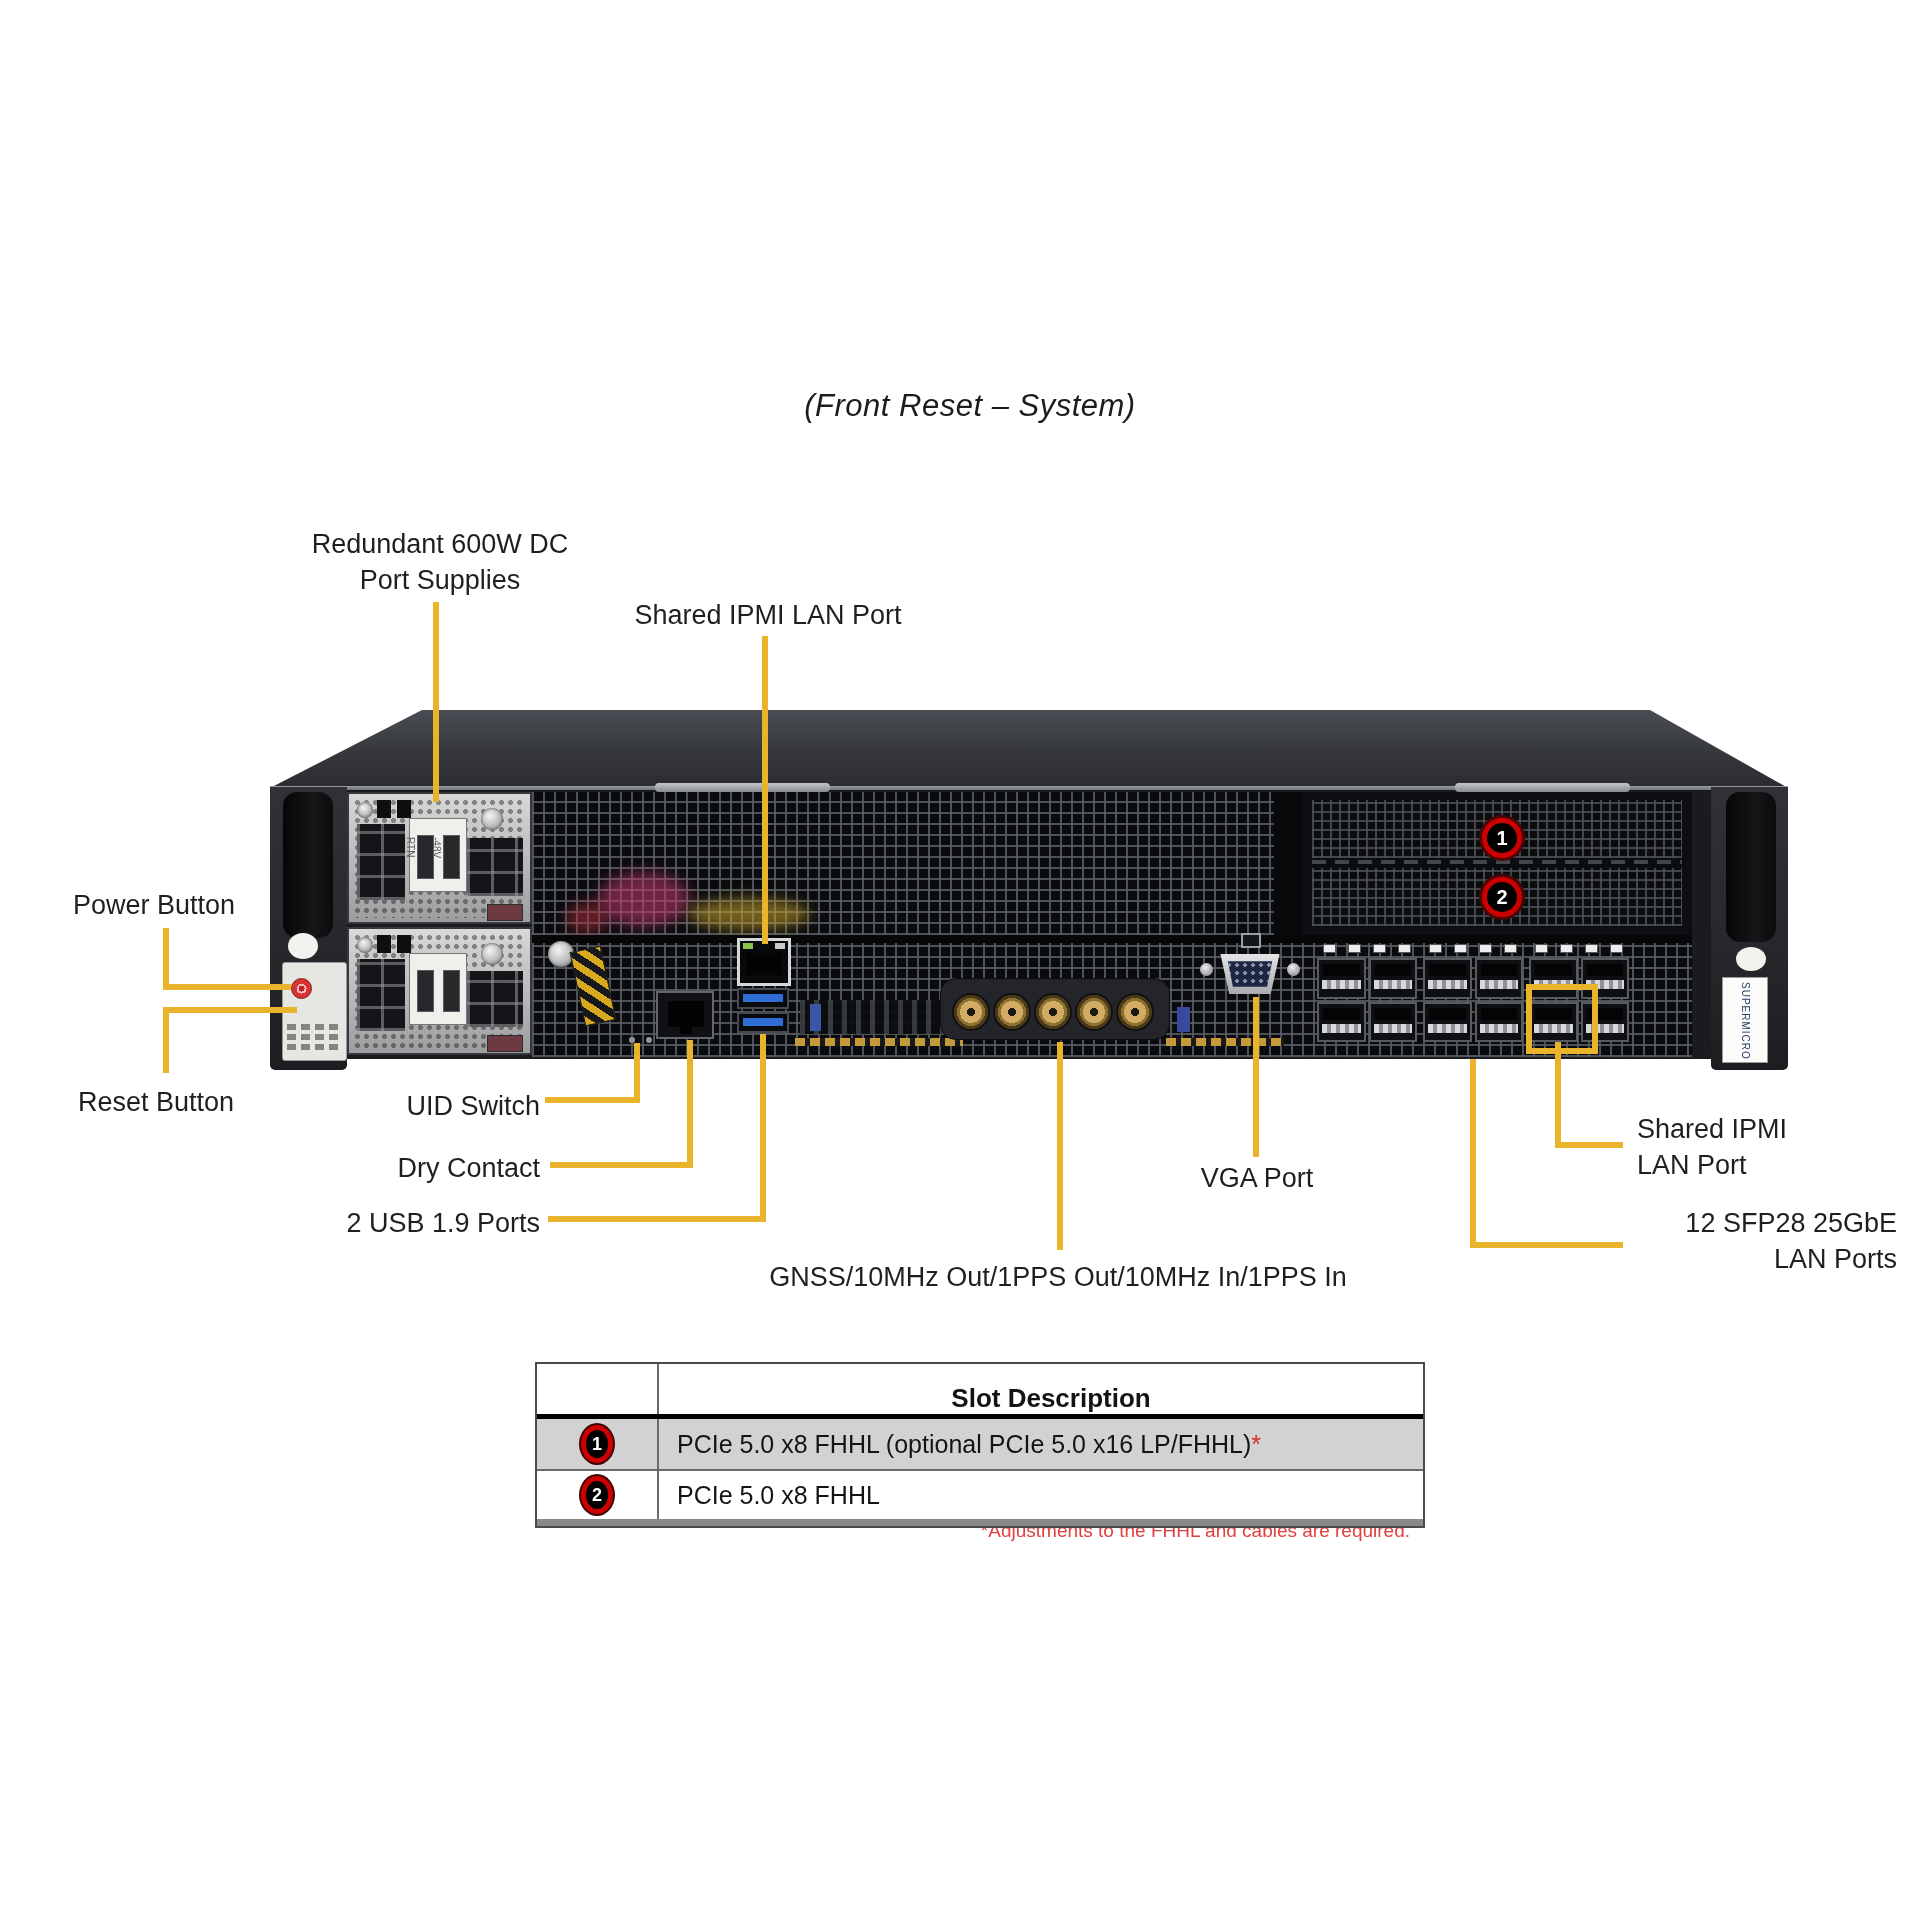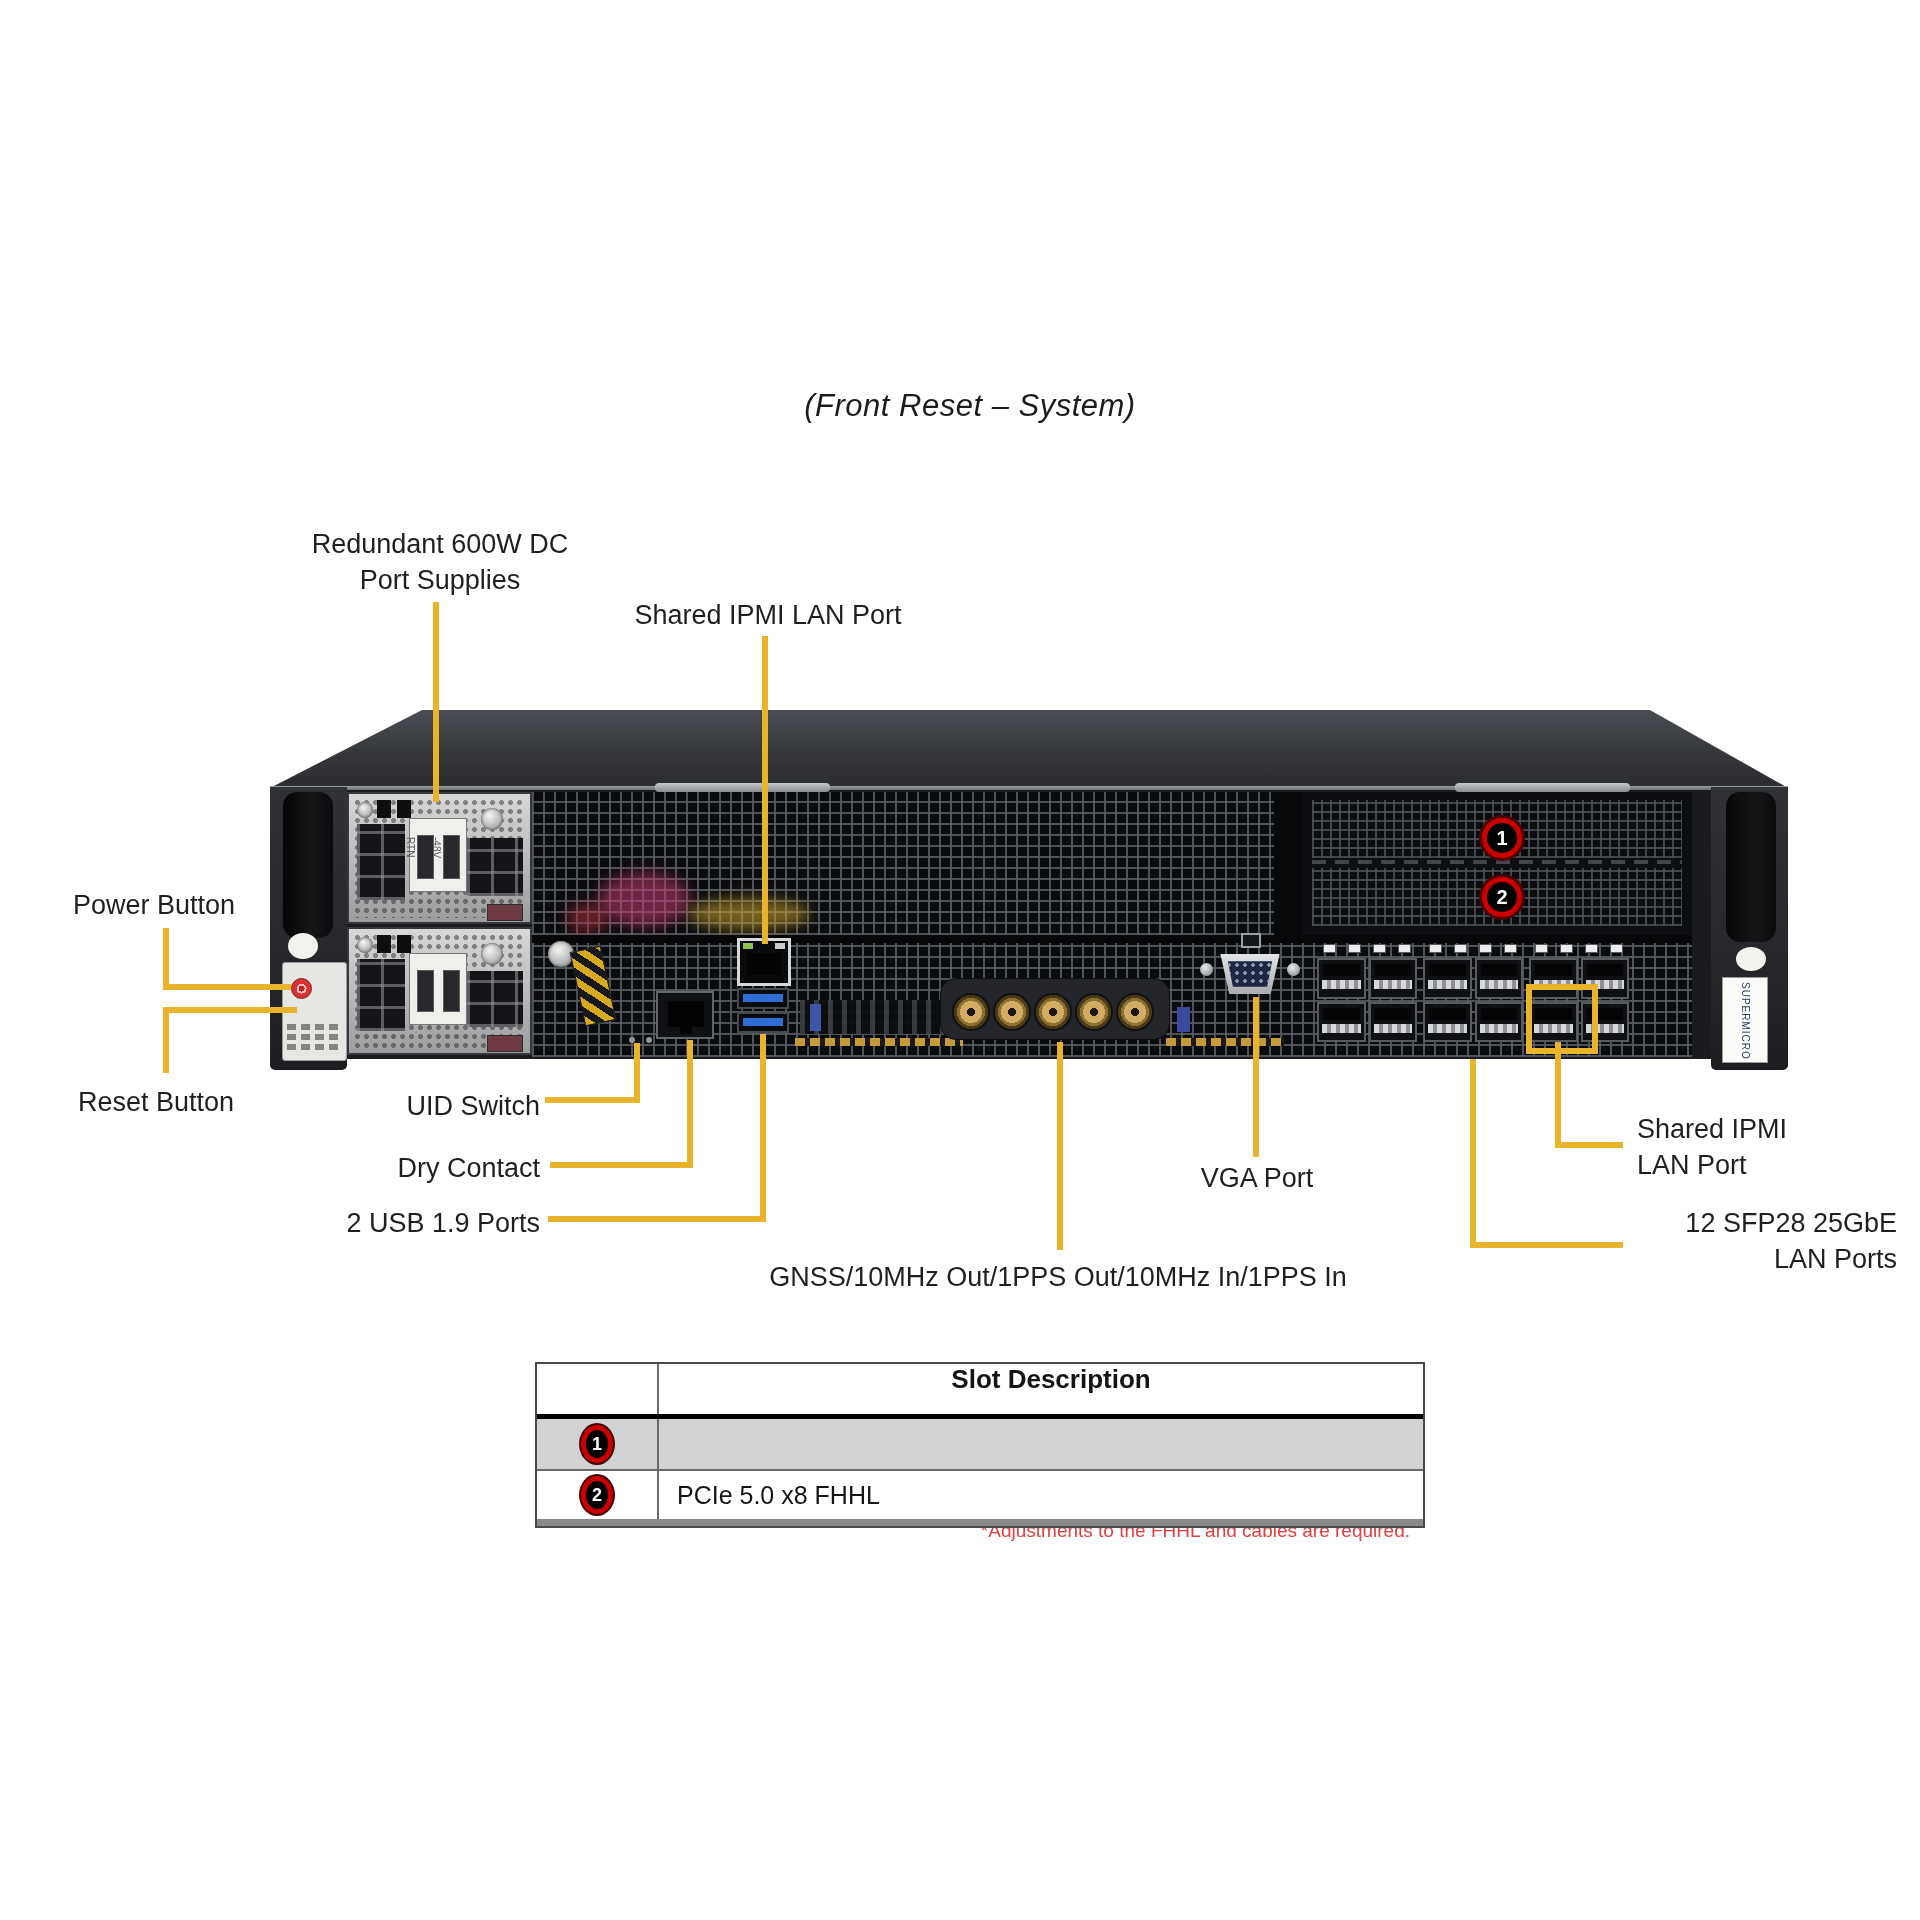--- a/index.html
+++ b/index.html
@@ -90,21 +90,21 @@
          align-items:center;justify-content:flex-start;padding-top:4px;box-sizing:border-box;}
   .brand span{writing-mode:vertical-rl;font-size:10px;letter-spacing:1px;color:#273a66;}
   .brand .mark{width:10px;height:10px;border-radius:50%;background:#c02024;margin-top:4px;}
   
   .cpanel{background:#e6e6e3;border:1px solid #9a9a98;border-radius:3px;z-index:10;}
   .pwr{border-radius:50%;background:radial-gradient(circle,#b82626 0 3px,#f0baba 3px 5px,#d93232 5px 10px);
        border:1px solid #7d1d1d;z-index:11;}
   .cp-row{background:repeating-linear-gradient(90deg,#85857f 0 9px,transparent 9px 14px);z-index:11;}
   
   .tbl{border:2px solid #4a4a4a;box-sizing:border-box;z-index:20;background:#fff;}
-  .tbl-hdr{display:flex;height:50px;align-items:flex-start;gap:20px;}
+  .tbl-hdr{display:flex;height:50px;align-items:flex-end;gap:20px;}
   .tbl-sep{height:5px;background:#000;}
   .tbl-row{display:flex;align-items:center;}
   .tbl-c1{width:120px;display:flex;align-items:center;justify-content:center;align-self:stretch;
           border-right:2px solid #6a6a6a;}
   .tbl-c2{flex:1;padding-left:18px;font-size:25px;color:#141414;}
   .tbl-hdr .tbl-c2{text-align:center;font-weight:bold;font-size:26px;padding-left:0;}
   .tbadge{width:32px;height:38px;border-radius:50%;background:#000;color:#fff;border:5px solid #cc0000;
           box-shadow:0 0 0 2px #400404;box-sizing:border-box;display:flex;align-items:center;justify-content:center;
           font-size:18px;font-weight:bold;}
   .tbl-bot{height:7px;background:#8a8a8a;}
@@ -324,20 +324,23 @@
       <div class="tbl-c1"></div>
       <div class="tbl-c2">Slot Description</div>
     </div>
     <div class="tbl-sep"></div>
     <div class="tbl-row" style="height:50px;background:#d2d2d2;">
       <div class="tbl-c1">
         <div class="tbadge">
           <span>1</span>
         </div>
       </div>
+      <div class="tbl-c2">
+        <span>PCIe 5.0 x8 FHHL (optional PCIe 5.0 x16 LP/FHHL)</span><span class="star">*</span>
+      </div>
     </div>
     <div style="height:2px;background:#6a6a6a;"></div>
     <div class="tbl-row" style="height:48px;background:#ffffff;">
       <div class="tbl-c1">
         <div class="tbadge">
           <span>2</span>
         </div>
       </div>
       <div class="tbl-c2">
         <span>PCIe 5.0 x8 FHHL</span><span class="star"></span>

